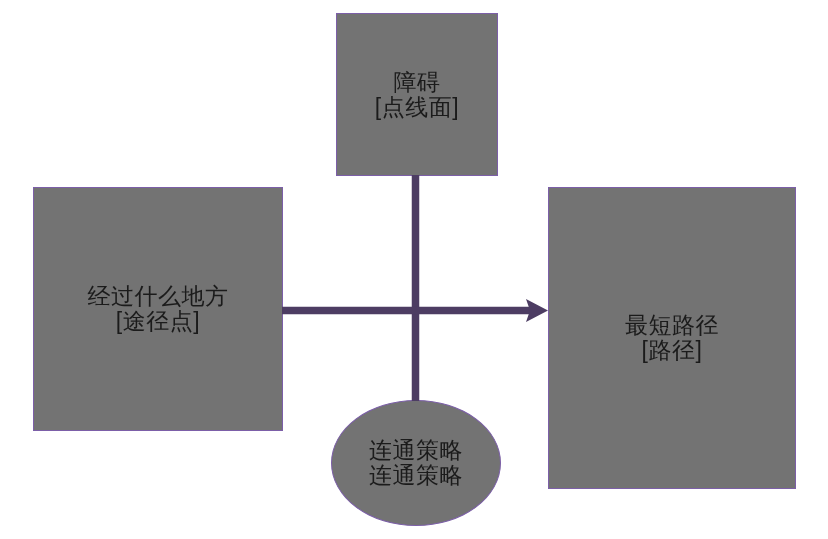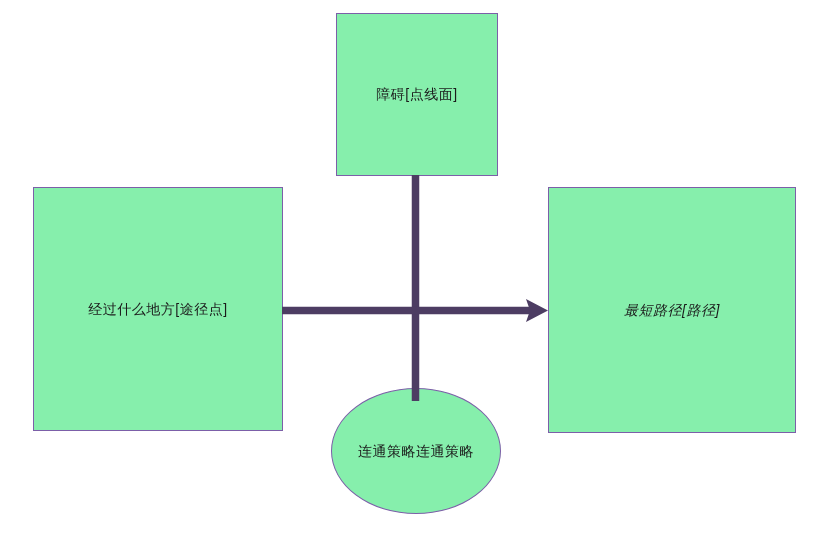--- a/index.html
+++ b/index.html
@@ -13,44 +13,44 @@
   #canvas {
     position: relative;
     width: 828px;
     height: 539px;
     background: #ffffff;
     overflow: hidden;
   }
   .node {
     position: absolute;
     box-sizing: border-box;
-    background: #86efac;
+    background: #737373;
     border: 1.6px solid #7c5fa8;
     display: flex;
-    flex-direction: row;
+    flex-direction: column;
     align-items: center;
     justify-content: center;
     color: #1b1b1b;
-    font-size: 14px;
+    font-size: 23px;
     line-height: 25px;
     letter-spacing: 0.5px;
     white-space: nowrap;
     z-index: 1;
   }
   .node.ellipse {
     border-radius: 50%;
   }
   .node-line {
     display: block;
   }
   
   #node-obstacle   { left: 336px; top: 13px;  width: 162px; height: 163px; }
   #node-waypoint   { left: 33px;  top: 187px; width: 250px; height: 244px; }
-  #node-shortest   { left: 548px; top: 187px; width: 248px; height: 246px; font-style: italic; }
-  #node-strategy   { left: 331px; top: 388px; width: 170px; height: 126px; }
+  #node-shortest   { left: 548px; top: 187px; width: 248px; height: 302px; }
+  #node-strategy   { left: 331px; top: 400px; width: 170px; height: 126px; }
 
   
   .connector-layer {
     position: absolute;
     left: 0;
     top: 0;
     width: 828px;
     height: 539px;
     z-index: 2;
     pointer-events: none;

